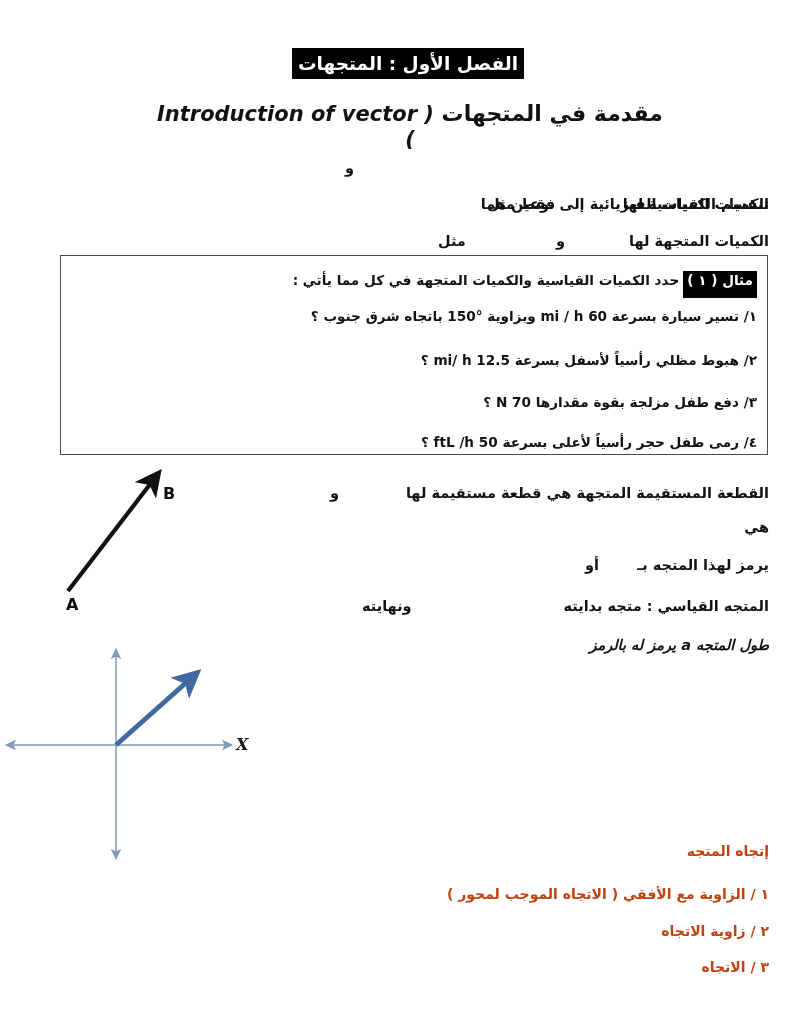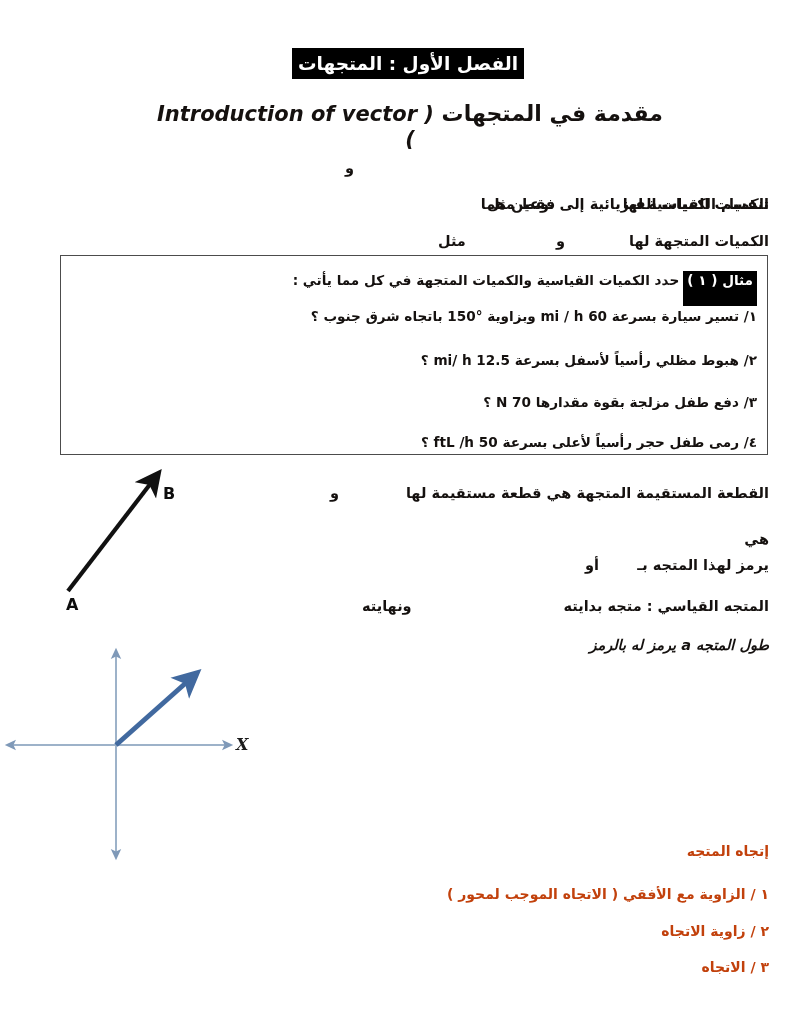--- a/index.html
+++ b/index.html
@@ -90,21 +90,21 @@
     font-size: 13.6px;
     font-weight: bold;
     direction: rtl;
     unicode-bidi: embed;
     color: #15110f;
     white-space: nowrap;
   }
   .hl {
     background: #000000;
     color: #ffffff;
-    padding: 1px 4px 18px 4px;
+    padding: 1px 4px 10px 4px;
     margin-left: 4px;
     display: inline-block;
   }
 
   
   .bottom-line {
     position: absolute;
     font-size: 14px;
     font-weight: bold;
     direction: rtl;
@@ -163,21 +163,21 @@
     </div>
     <div class="box-line" style="top:52px;">١/ تسير سيارة بسرعة  60 mi / h  وبزاوية °150 باتجاه شرق جنوب ؟</div>
     <div class="box-line" style="top:96px;">٢/ هبوط مظلي رأسياً لأسفل بسرعة  12.5 mi/ h ؟</div>
     <div class="box-line" style="top:138px;">٣/ دفع طفل مزلجة بقوة مقدارها  70 N ؟</div>
     <div class="box-line" style="top:178px;">٤/ رمى طفل حجر رأسياً لأعلى بسرعة  50 ftL /h ؟</div>
   </div>
 
   <div class="line-ar" style="right:22px; top:485px;">القطعة المستقيمة المتجهة هي قطعة مستقيمة لها</div>
   <div class="line-ar" style="left:330px; top:485px;">و</div>
 
-  <div class="line-ar" style="right:22px; top:531px;margin-left:19px;">هي</div>
+  <div class="line-ar" style="right:22px; top:519px;margin-left:19px;">هي</div>
 
   <div class="line-ar" style="right:22px; top:557px;">يرمز لهذا المتجه بـ</div>
   <div class="line-ar" style="left:585px; top:557px;">أو</div>
 
   <div class="line-ar" style="right:22px; top:598px;">المتجه القياسي : متجه بدايته</div>
   <div class="line-ar" style="left:362px; top:598px;">ونهايته</div>
 
   <div class="line-ar" style="right:22px; top:637px;font-style:italic;">طول المتجه  a  يرمز له بالرمز</div>
 
   <div class="bottom-line" style="right:22px; top:843px;">إتجاه المتجه</div>

